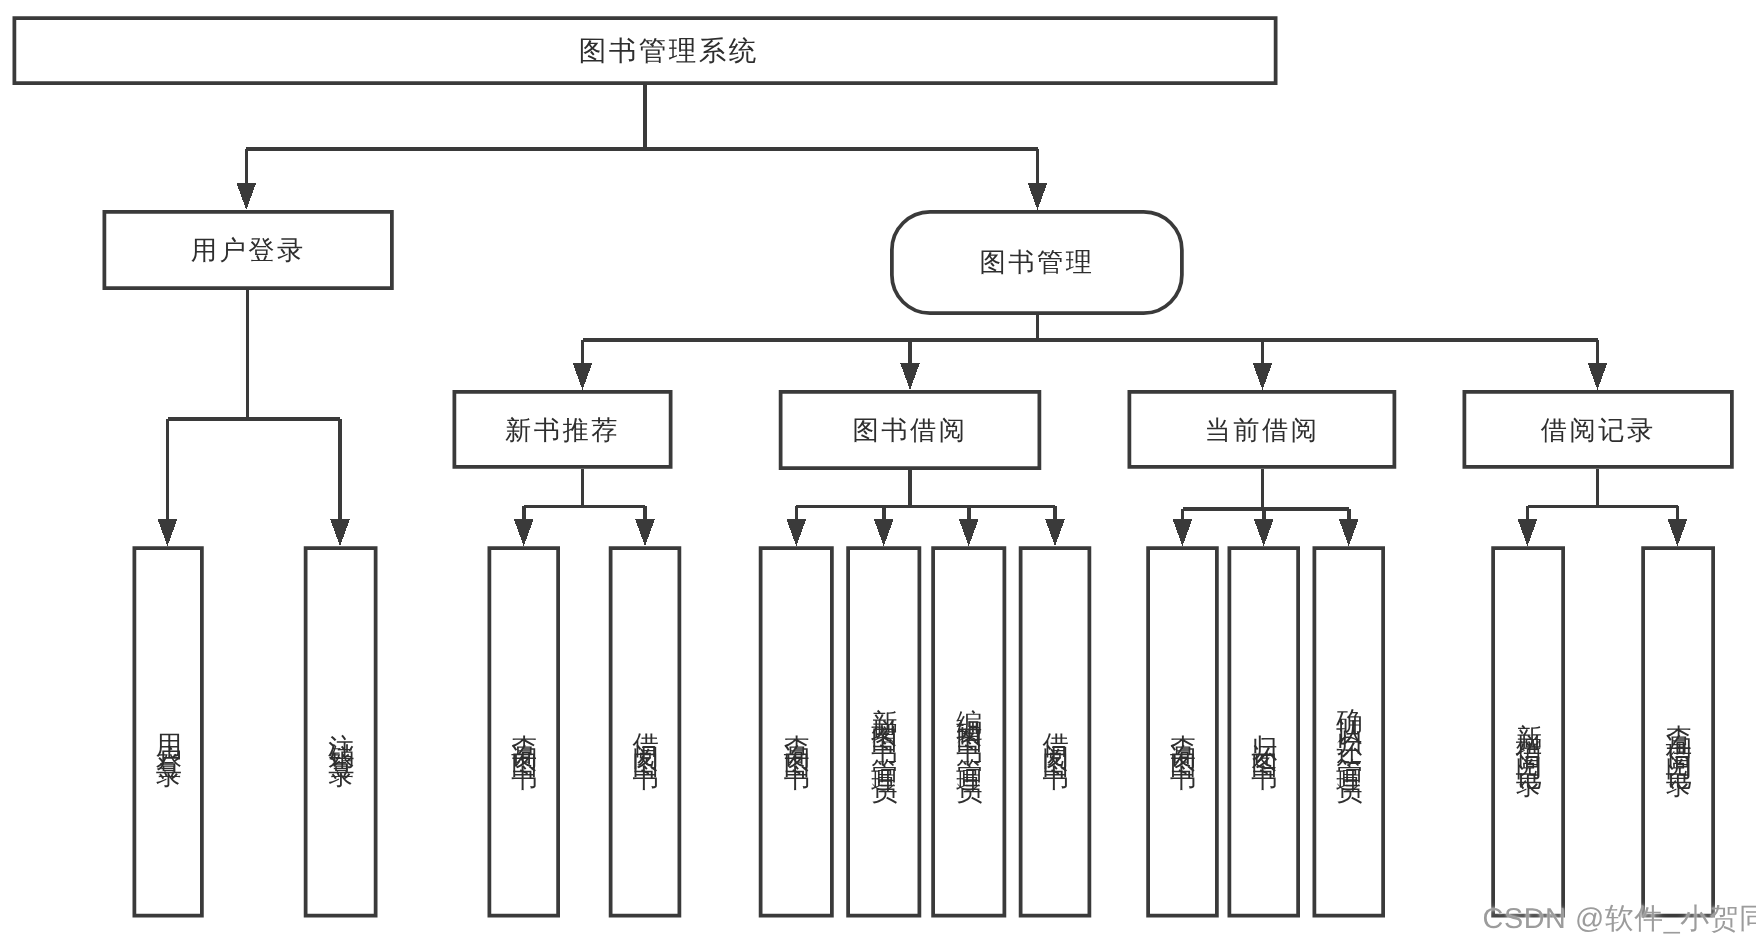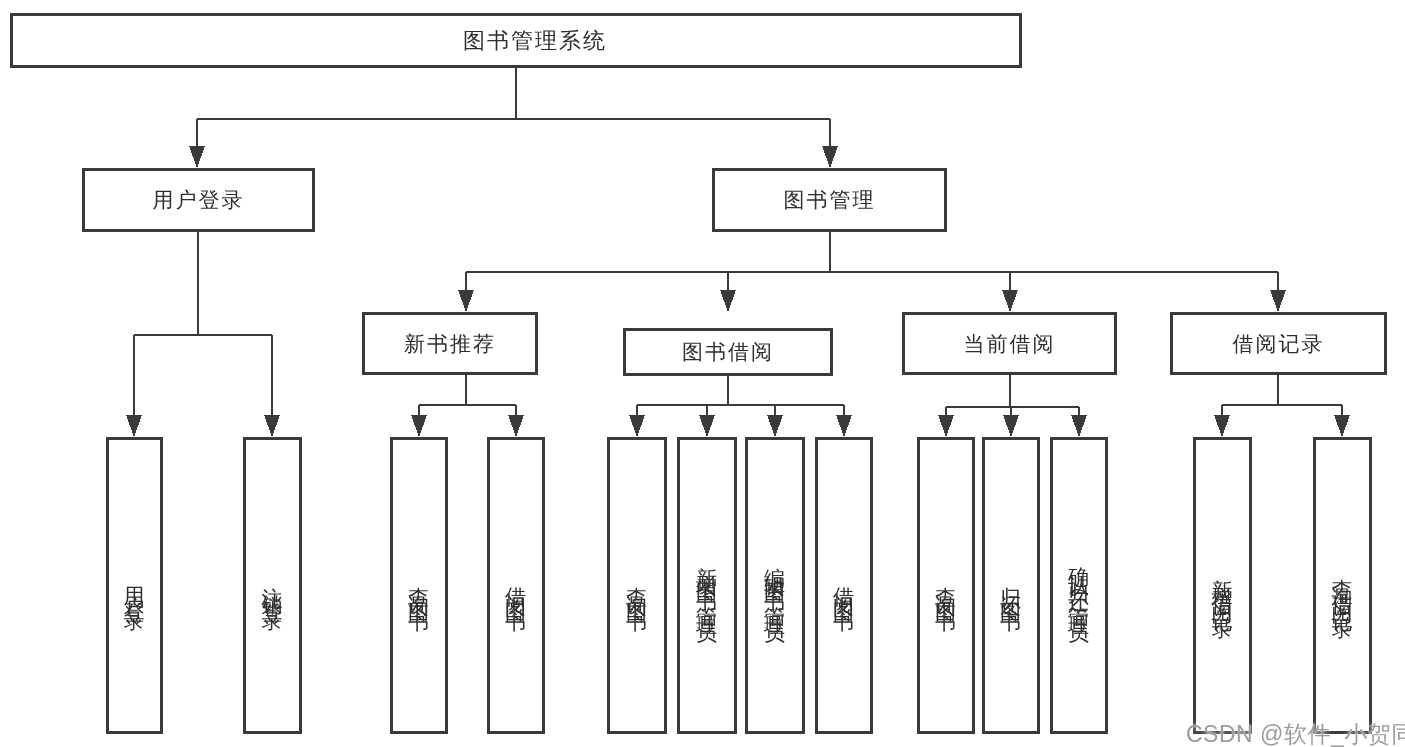--- a/index.html
+++ b/index.html
@@ -97,28 +97,28 @@
     </g>
   </svg>
 
   <div class="box root" style="left:10px;top:13px;width:1012px;height:55px;padding-left:38px;">
     <span class="hlabel">图书管理系统</span>
   </div>
 
   <div class="box" style="left:82px;top:168px;width:233px;height:64px;">
     <span class="hlabel">用户登录</span>
   </div>
-  <div class="box" style="left:712px;top:168px;width:235px;height:64px;">
+  <div class="box" style="left:712px;top:168px;width:235px;height:84px;border-radius:32px;">
     <span class="hlabel">图书管理</span>
   </div>
 
   <div class="box" style="left:362px;top:312px;width:176px;height:63px;">
     <span class="hlabel">新书推荐</span>
   </div>
-  <div class="box" style="left:623px;top:328px;width:210px;height:48px;">
+  <div class="box" style="left:623px;top:312px;width:210px;height:64px;">
     <span class="hlabel">图书借阅</span>
   </div>
   <div class="box" style="left:902px;top:312px;width:215px;height:63px;">
     <span class="hlabel">当前借阅</span>
   </div>
   <div class="box" style="left:1170px;top:312px;width:217px;height:63px;">
     <span class="hlabel">借阅记录</span>
   </div>
 
   <div class="box vbox" style="left:106px;top:437px;width:57px;height:297px;">

